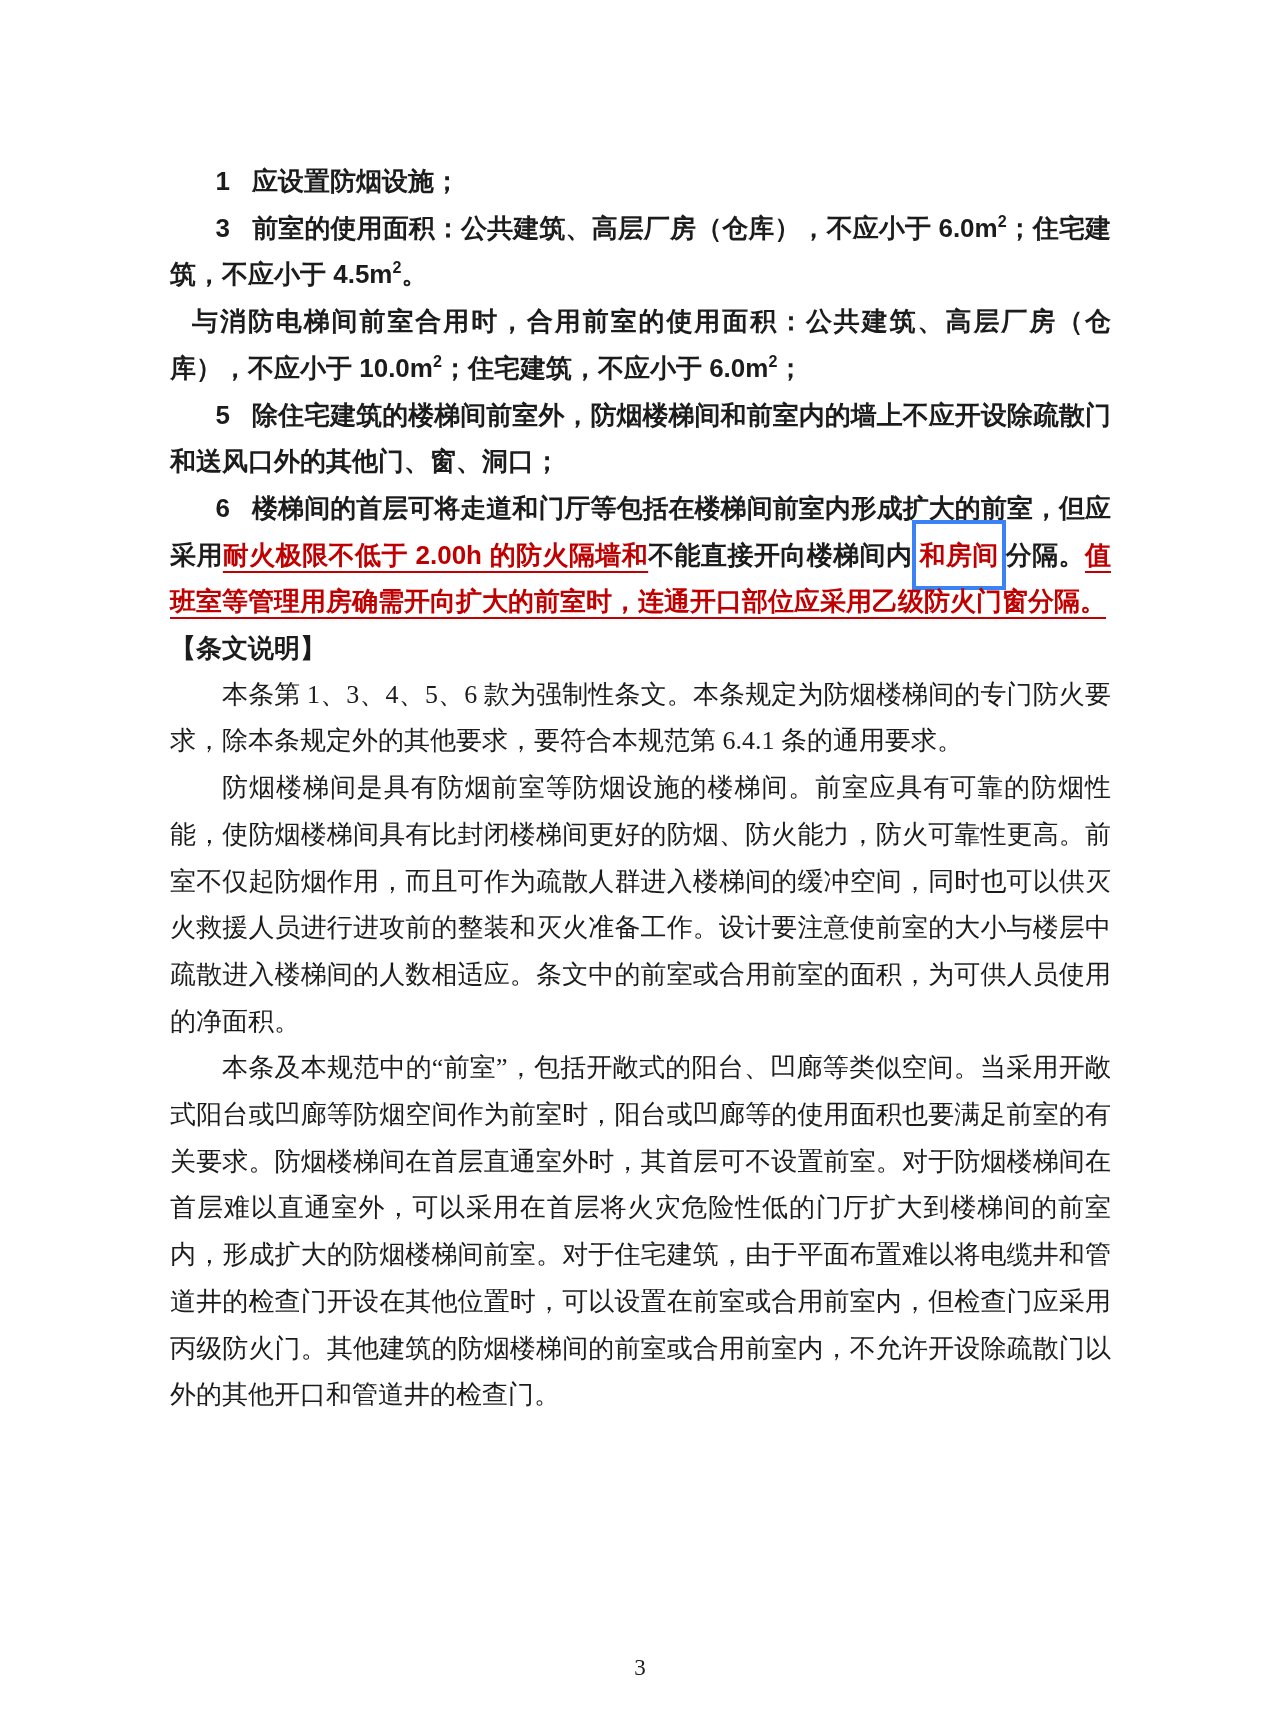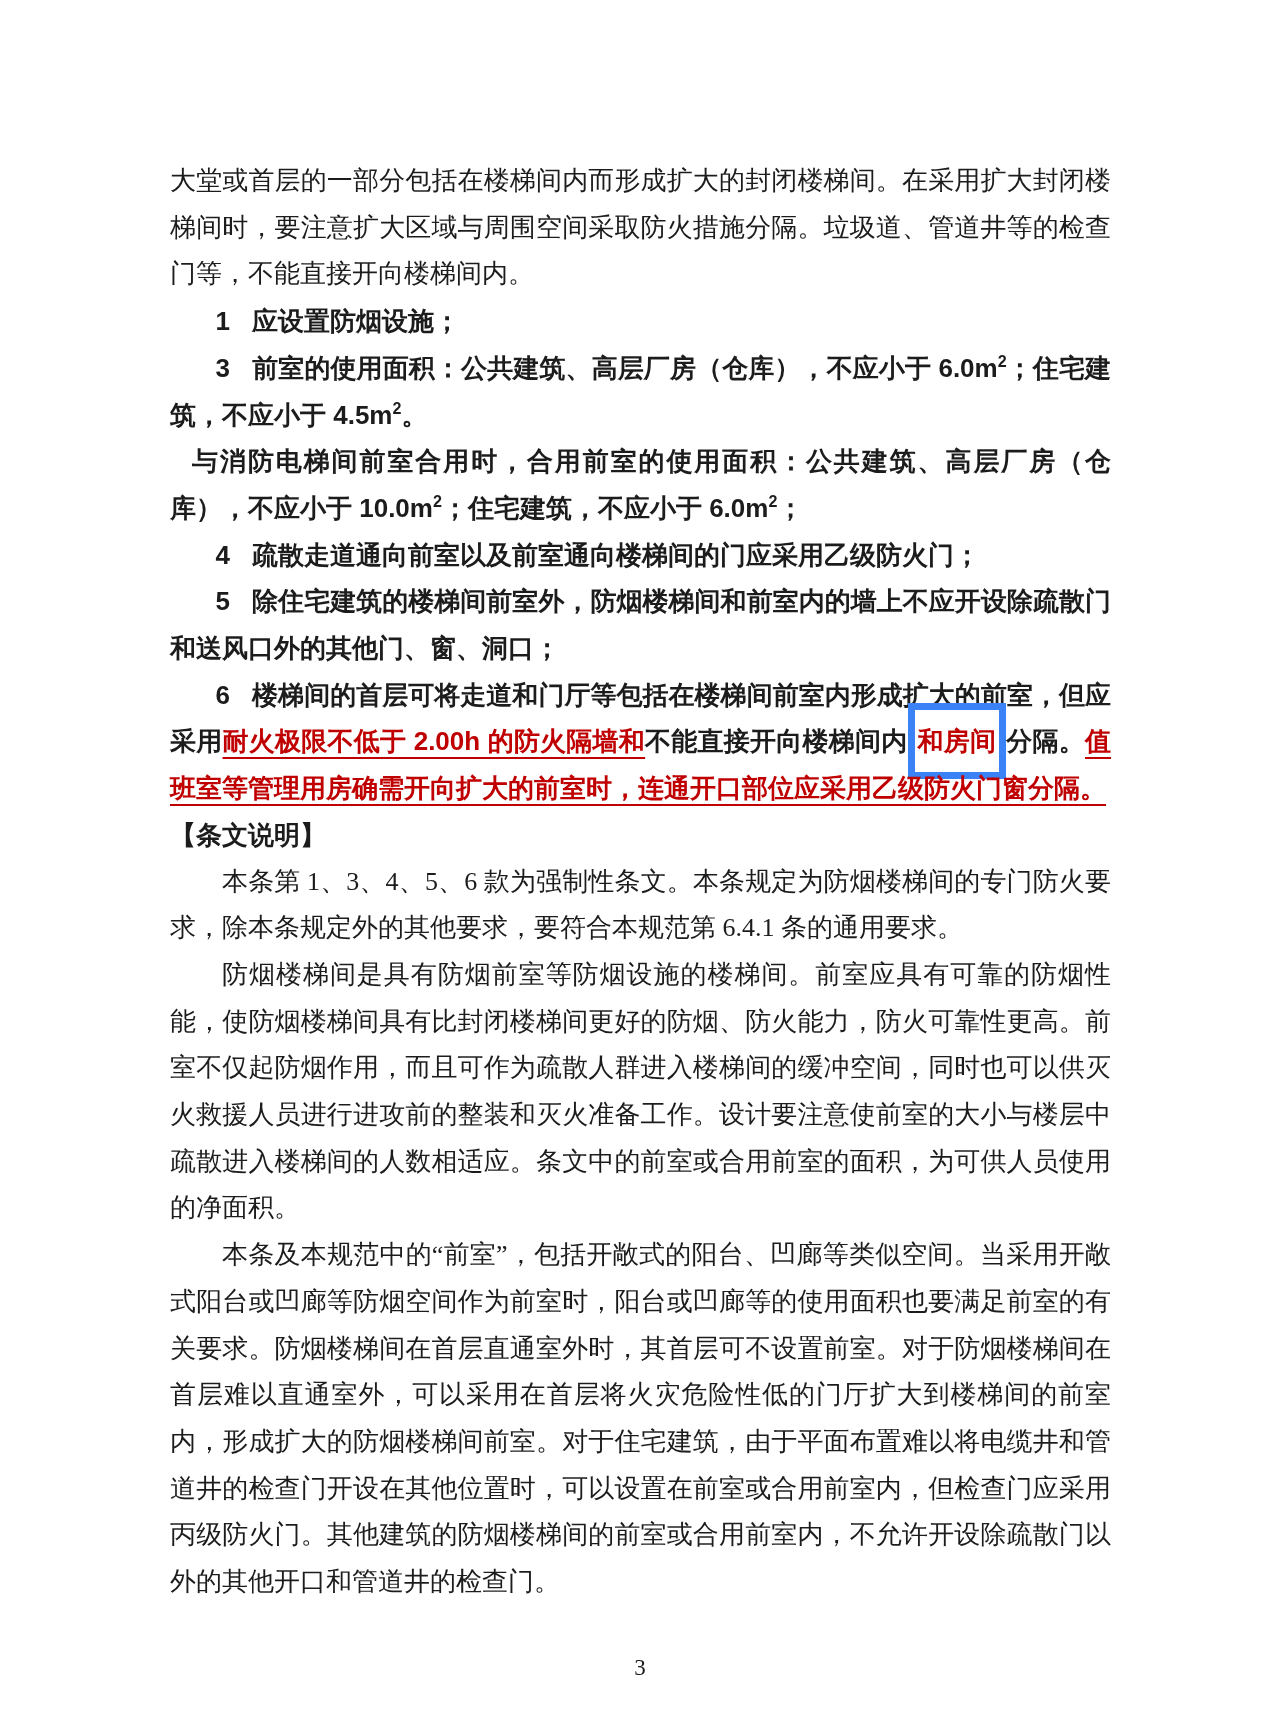--- a/index.html
+++ b/index.html
@@ -40,50 +40,48 @@
   .red-u {
     color: #c00000;
     text-decoration: underline;
     text-decoration-color: #c00000;
     text-decoration-thickness: 2px;
     text-underline-offset: 7px;
     margin-top: 18px;
   }
   .red-box {
     color: #c00000;
-    border: 7px solid #3b82f6;
+    border: 4px solid #3b82f6;
     padding: 16px 3px;
   }
   .page-num {
     position: absolute;
     left: 0;
     top: 1655px;
     width: 1280px;
     text-align: center;
     font-size: 23px;
     font-family: "Liberation Serif", "DejaVu Serif", serif;
     color: #1c1c1c;
   }
 </style>
 </head>
 <body>
 
 <div class="text-area">
 
-  <p class="song">大堂或首层的一部分包括在楼梯间内而形成扩大的封闭楼梯间。在采用扩大封闭楼梯间时，要注意扩大区域与周围空间采取防火措施分隔。垃圾道、管道井等的检查门等，不能直接开向楼梯间内。</p>
 
 
   <p class="hei item"><span class="num">1</span><span>应设置防烟设施；</span></p>
 
 
   <p class="hei item"><span class="num">3</span><span>前室的使用面积：公共建筑、高层厂房（仓库），不应小于 6.0m</span><sup>2</sup><span>；住宅建筑，不应小于 4.5m</span><sup>2</sup><span>。</span></p>
 
   <p class="hei indent-small"><span>与消防电梯间前室合用时，合用前室的使用面积：公共建筑、高层厂房（仓库），不应小于 10.0m</span><sup>2</sup><span>；住宅建筑，不应小于 6.0m</span><sup>2</sup><span>；</span></p>
 
-  <p class="hei item"><span class="num">4</span><span>疏散走道通向前室以及前室通向楼梯间的门应采用乙级防火门；</span></p>
 
   <p class="hei item"><span class="num">5</span><span>除住宅建筑的楼梯间前室外，防烟楼梯间和前室内的墙上不应开设除疏散门和送风口外的其他门、窗、洞口；</span></p>
 
   <p class="hei item"><span class="num">6</span><span>楼梯间的首层可将走道和门厅等包括在楼梯间前室内形成扩大的前室，但应采用</span><span class="red-u">耐火极限不低于 2.00h 的防火隔墙和</span><span>不能直接开向楼梯间内</span><span class="red-box">和房间</span><span>分隔。</span><span class="red-u">值班室等管理用房确需开向扩大的前室时，连通开口部位应采用乙级防火门窗分隔。</span></p>
 
   <p class="hei">【条文说明】</p>
 
   <p class="song indent-2">本条第 1、3、4、5、6 款为强制性条文。本条规定为防烟楼梯间的专门防火要求，除本条规定外的其他要求，要符合本规范第 6.4.1 条的通用要求。</p>
 
   <p class="song indent-2">防烟楼梯间是具有防烟前室等防烟设施的楼梯间。前室应具有可靠的防烟性能，使防烟楼梯间具有比封闭楼梯间更好的防烟、防火能力，防火可靠性更高。前室不仅起防烟作用，而且可作为疏散人群进入楼梯间的缓冲空间，同时也可以供灭火救援人员进行进攻前的整装和灭火准备工作。设计要注意使前室的大小与楼层中疏散进入楼梯间的人数相适应。条文中的前室或合用前室的面积，为可供人员使用的净面积。</p>

